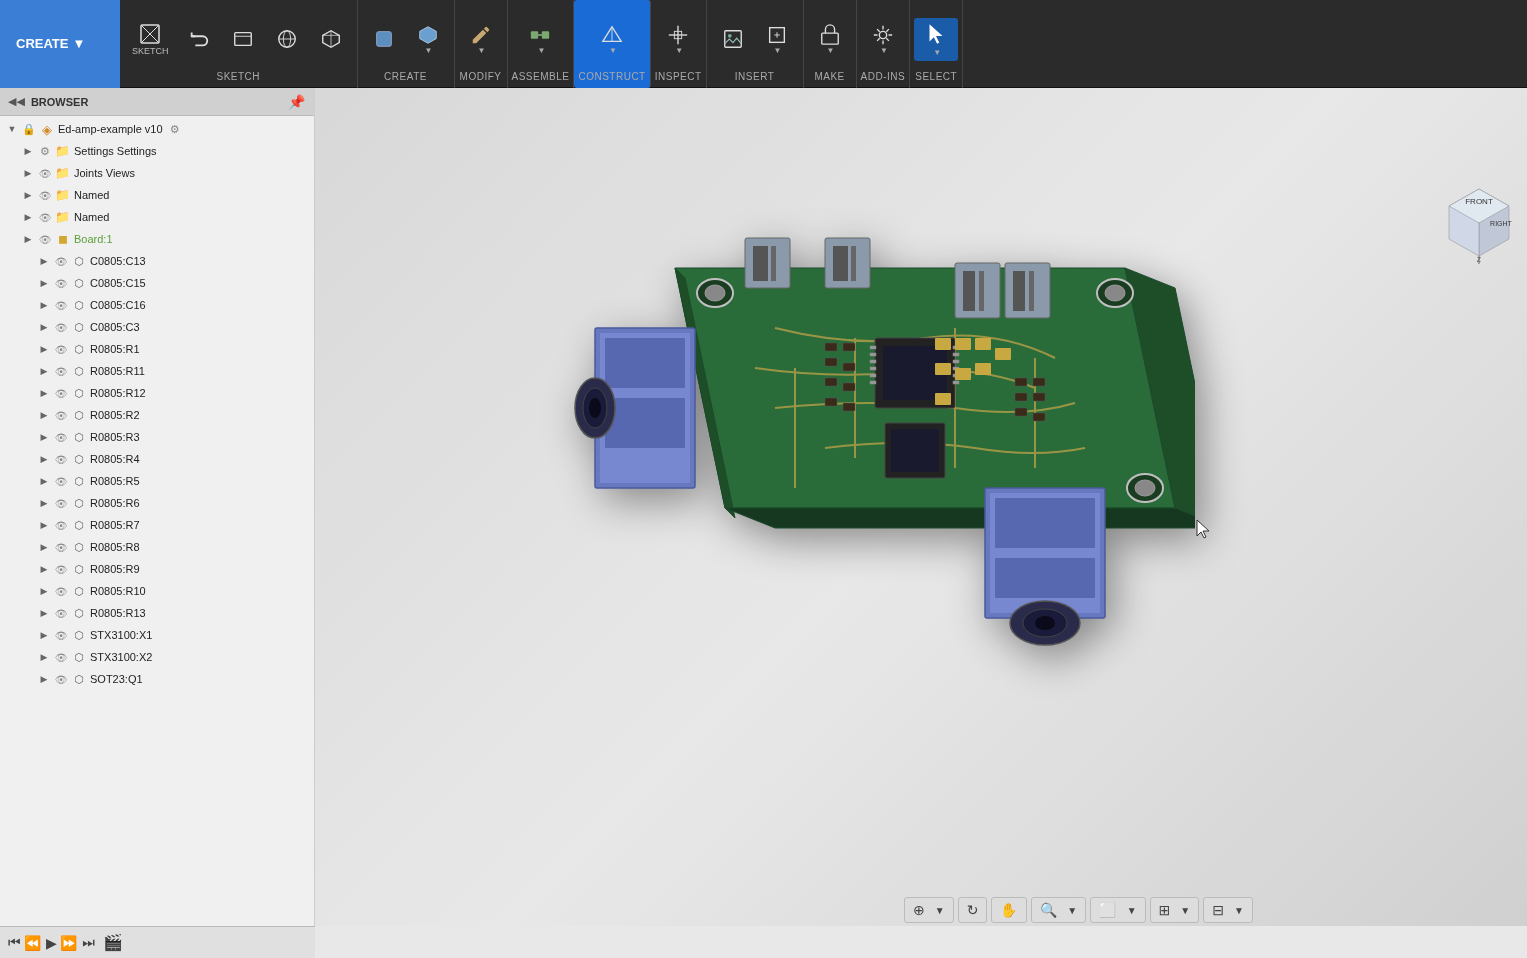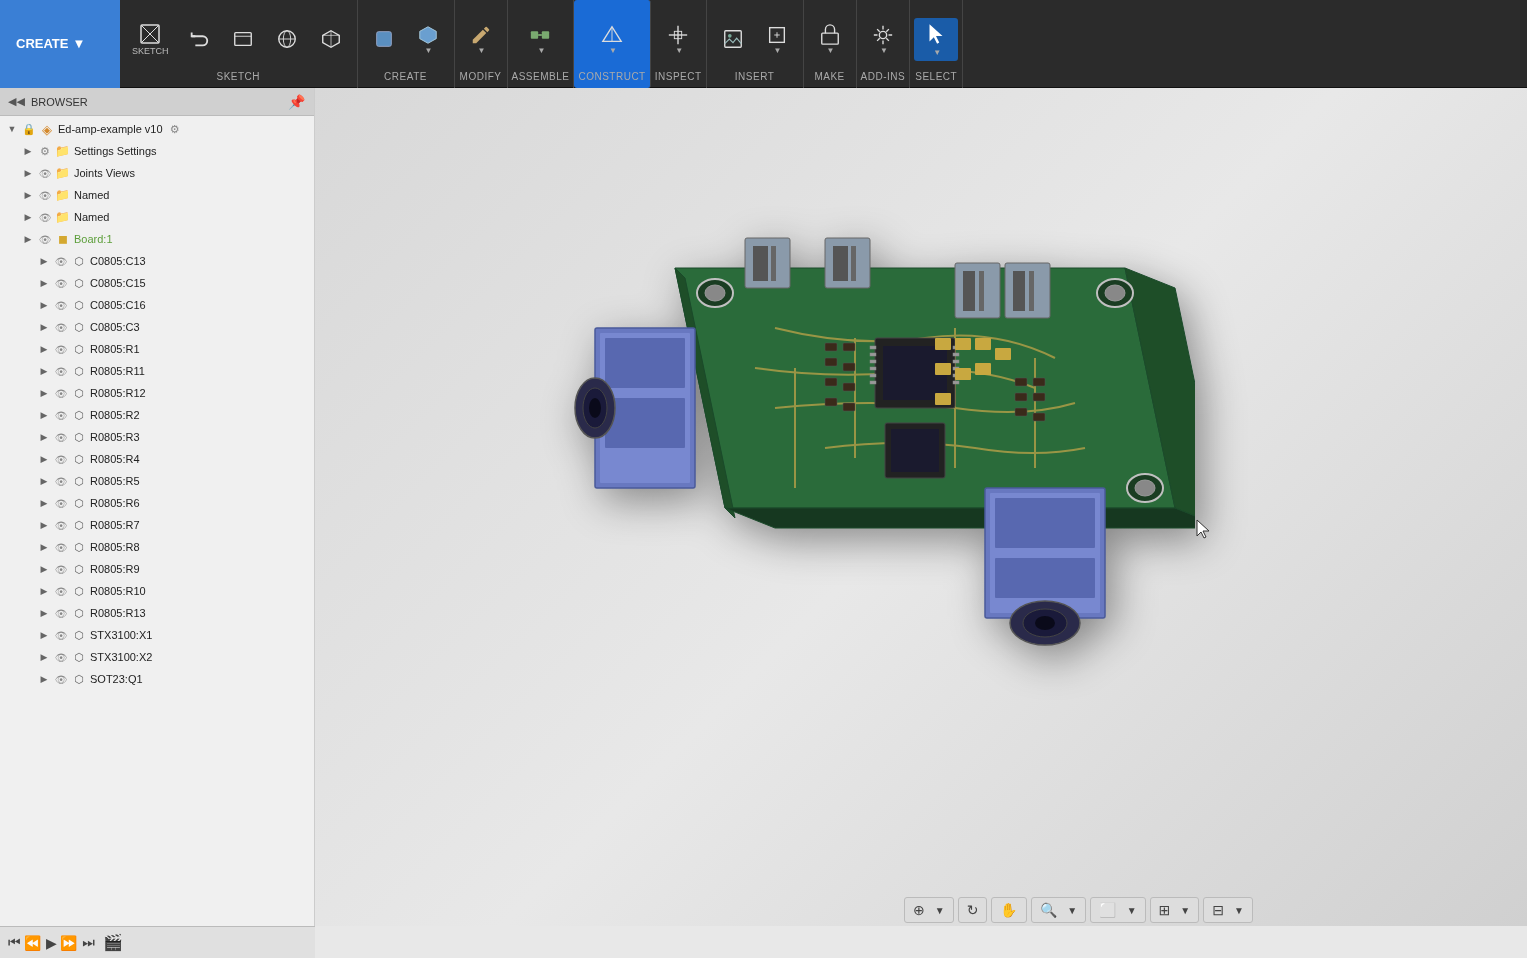--- a/index.html
+++ b/index.html
@@ -39,21 +39,21 @@
     #sidebar {
       position: absolute; top: 88px; left: 0; width: 315px; bottom: 0;
       background: #f0f0f0; border-right: 1px solid #ccc;
       display: flex; flex-direction: column;
     }
     #browser-header {
       background: #d0d0d0; height: 28px; display: flex; align-items: center;
       padding: 0 8px; border-bottom: 1px solid #bbb; flex-shrink: 0;
     }
     .browser-collapse { cursor: pointer; margin-right: 6px; color: #555; font-size: 11px; }
-    .browser-title { font-weight: normal; font-size: 11px; color: #333; flex: 1; }
+    .browser-title { font-weight: bold; font-size: 11px; color: #333; flex: 1; }
     .browser-pin { cursor: pointer; color: #666; font-size: 14px; margin-left: auto; }
 
     #browser-tree { flex: 1; overflow-y: auto; padding: 2px 0; }
 
     .tree-item {
       display: flex; align-items: center; padding: 1px 0 1px 0;
       cursor: pointer; min-height: 22px;
     }
     .tree-arrow { width: 16px; text-align: center; color: #666; font-size: 9px; flex-shrink: 0; }
     .tree-icon { width: 18px; text-align: center; flex-shrink: 0; }
@@ -623,17 +623,30 @@
     <div class="canvas-tool-group">
       <span class="canvas-tool">⊞</span>
       <span class="canvas-tool" style="font-size:10px">▼</span>
     </div>
     <div class="canvas-tool-group">
       <span class="canvas-tool">⊟</span>
       <span class="canvas-tool" style="font-size:10px">▼</span>
     </div>
   </div>
 
+  <div id="viewcube">
+    <svg viewBox="0 0 80 80" width="80" height="80">
+
+      <polygon points="40,5 70,22 70,55 40,72" fill="#c0c8d8" stroke="#888" stroke-width="0.5"></polygon>
+      <polygon points="40,5 10,22 10,55 40,72" fill="#d0d8e8" stroke="#888" stroke-width="0.5"></polygon>
+      <polygon points="10,22 40,5 70,22 40,39" fill="#e0e8f0" stroke="#888" stroke-width="0.5"></polygon>
+      <text x="40" y="20" text-anchor="middle" font-size="8" fill="#333" font-family="Arial">FRONT</text>
+      <text x="62" y="42" text-anchor="middle" font-size="7" fill="#333" font-family="Arial">RIGHT</text>
+
+      <line x1="40" y1="72" x2="40" y2="80" stroke="#666" stroke-width="1"></line>
+      <text x="40" y="78" text-anchor="middle" font-size="7" fill="#555" font-family="Arial">Z</text>
+    </svg>
+  </div>
 
   <svg style="position:absolute; top:430px; left:880px; pointer-events:none;" width="20" height="24" viewBox="0 0 20 24">
     <polygon points="2,2 2,18 6,14 9,20 11,19 8,13 14,13" fill="white" stroke="#333" stroke-width="1"></polygon>
   </svg>
 </div>
 
 </body></html>

